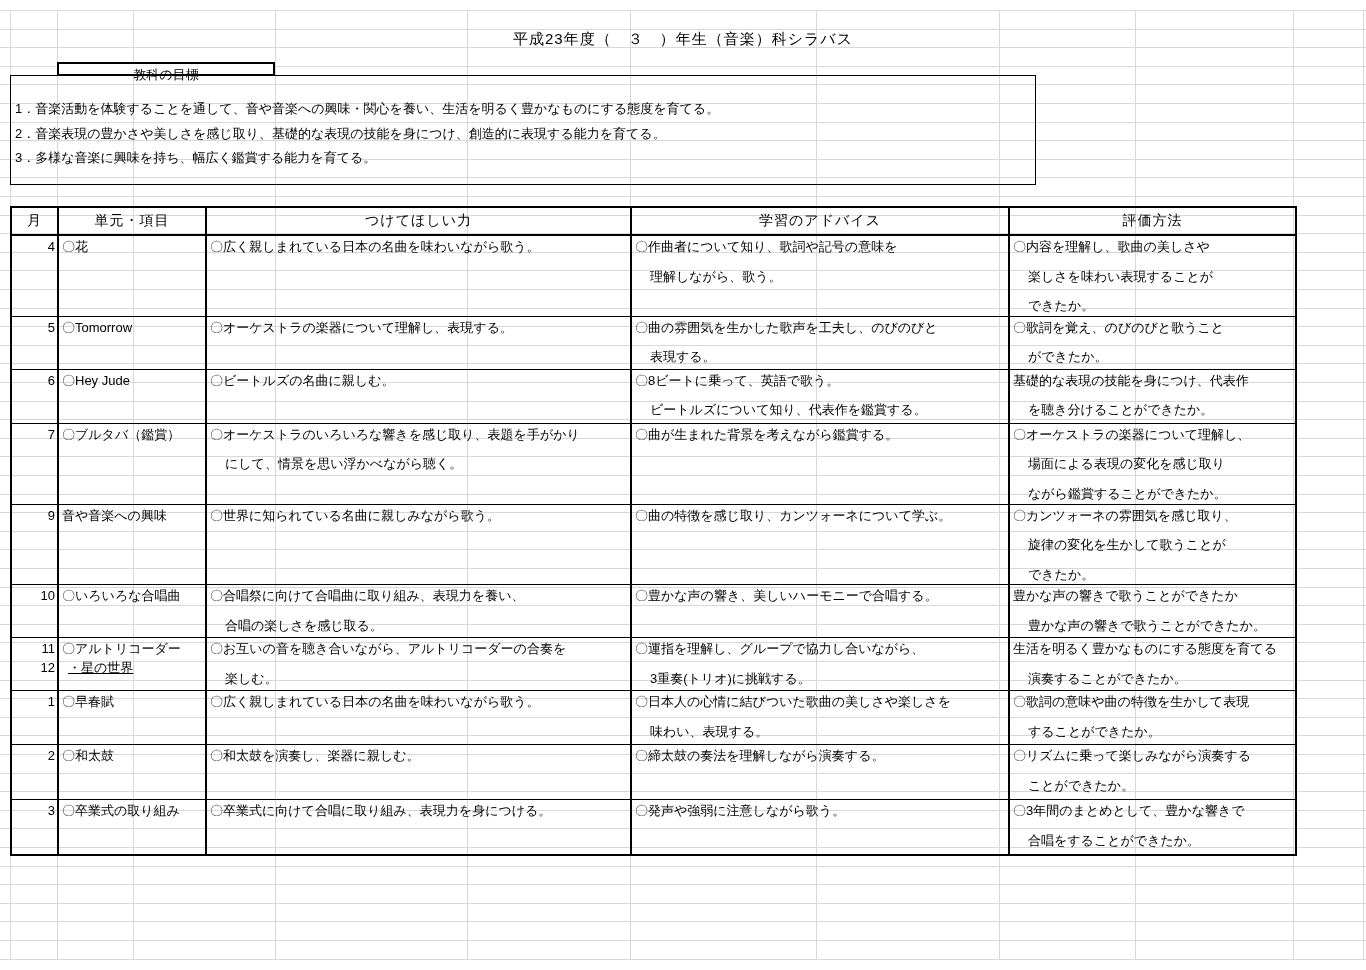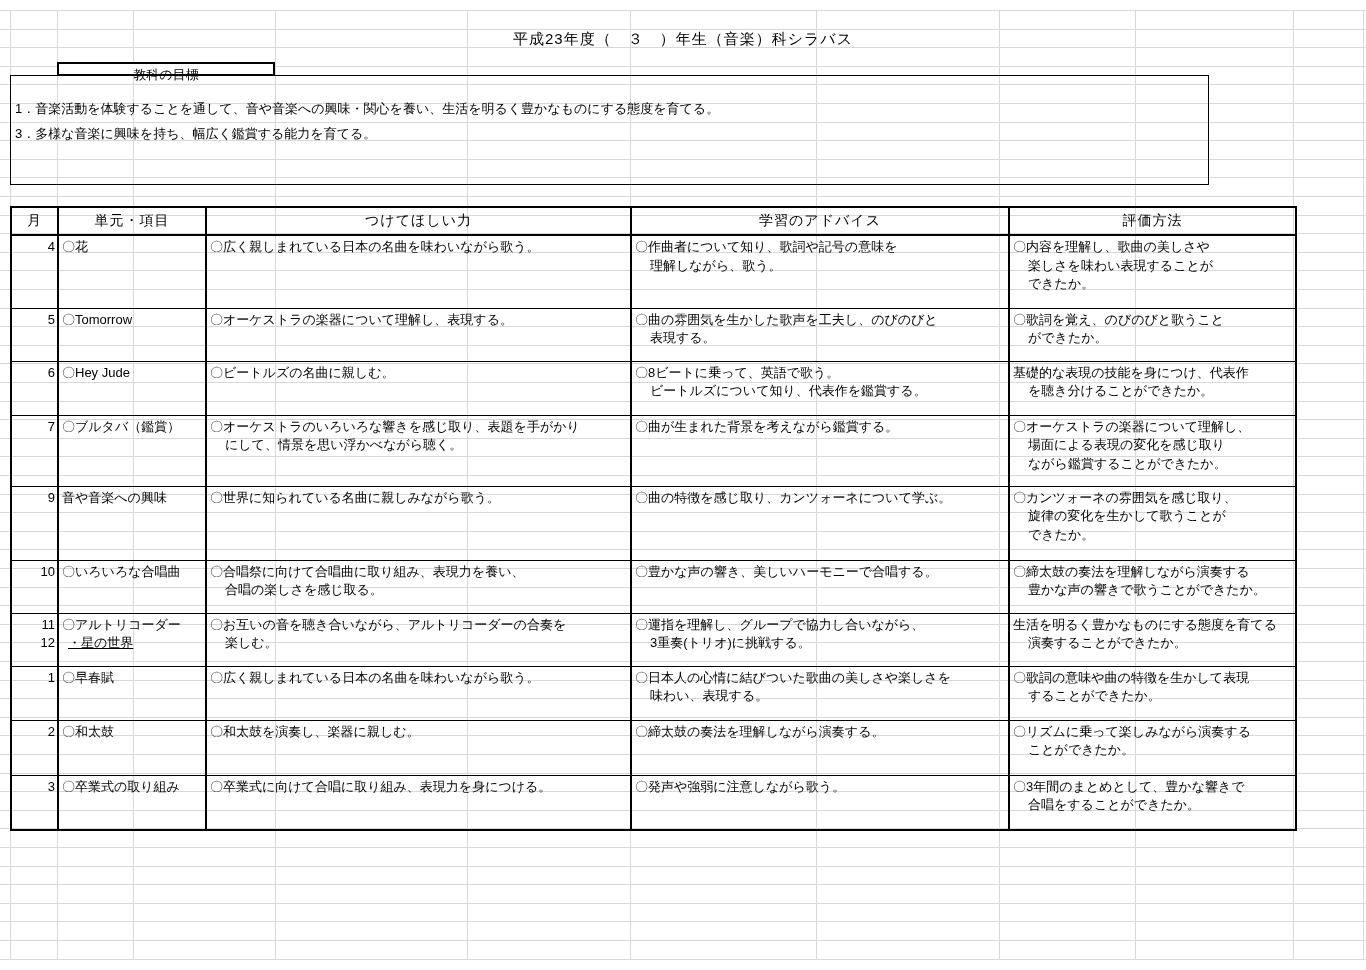--- a/index.html
+++ b/index.html
@@ -18,21 +18,21 @@
     background-position:0 10px;
   }
   .vline{position:absolute;top:10px;height:950px;width:1px;background:#d8d8d8;}
 
   .title{
     position:absolute;left:0;top:30px;width:1366px;
     text-align:center;font-size:15px;letter-spacing:1px;
   }
 
   .goals-box{
-    position:absolute;left:10px;top:75px;width:1199px;height:110px;
+    position:absolute;left:10px;top:75px;width:1026px;height:110px;
     border:1px solid #000;background:transparent;
     padding:0;box-sizing:border-box;
   }
   .goal-line{
     position:relative;margin:0 0 0 4px;
     font-size:13px;line-height:24.5px;white-space:nowrap;
   }
   .goals-inner{padding-top:21px;}
   .goals-label{
     position:absolute;left:57px;top:62px;width:218px;height:14px;
@@ -59,21 +59,21 @@
   }
   table.main td{
     vertical-align:top;
     font-size:13px;line-height:18.6px;
     padding:2px 2px 0 3px;
     overflow:hidden;
   }
   td.c-month{text-align:right;padding-right:4px;}
   .ln{white-space:nowrap;}
   .c-unit .cont{padding-left:6px;text-decoration:underline;}
-  .c-skill .cont, .c-advice .cont, .c-evaluation .cont{padding-left:15px;}
+  .c-skill .cont, .c-advice .cont, .c-evaluation .cont{padding-left:15px;margin-top:11px;}
 </style>
 </head>
 <body>
 
 <div class="sheet">
     <div class="vline" style="left: 10px;"></div>
     <div class="vline" style="left: 57px;"></div>
     <div class="vline" style="left: 133px;"></div>
     <div class="vline" style="left: 275px;"></div>
     <div class="vline" style="left: 467px;"></div>
@@ -83,20 +83,21 @@
     <div class="vline" style="left: 1135px;"></div>
     <div class="vline" style="left: 1293px;"></div>
     <div class="vline" style="left: 1363px;"></div>
   </div>
 
 <div class="title">平成23年度（　３　）年生（音楽）科シラバス</div>
 
 <div class="goals-box">
   <div class="goals-inner">
     <div class="goal-line">1．音楽活動を体験することを通して、音や音楽への興味・関心を養い、生活を明るく豊かなものにする態度を育てる。</div>
+    <div class="goal-line">2．音楽表現の豊かさや美しさを感じ取り、基礎的な表現の技能を身につけ、創造的に表現する能力を育てる。</div>
     <div class="goal-line">3．多様な音楽に興味を持ち、幅広く鑑賞する能力を育てる。</div>
   </div>
 </div>
 <div class="goals-label">教科の目標</div>
 
 <table class="main">
   <colgroup>
     <col style="width:47px">
     <col style="width:148px">
     <col style="width:425px">
@@ -218,21 +219,21 @@
           <div class="ln">〇いろいろな合唱曲</div>
         </td>
         <td class="c-skill">
           <div class="ln">〇合唱祭に向けて合唱曲に取り組み、表現力を養い、</div>
           <div class="ln cont">合唱の楽しさを感じ取る。</div>
         </td>
         <td class="c-advice">
           <div class="ln">〇豊かな声の響き、美しいハーモニーで合唱する。</div>
         </td>
         <td class="c-evaluation">
-          <div class="ln">〇締太鼓の奏法を理解しながら演奏する</div>
+          <div class="ln">豊かな声の響きで歌うことができたか</div>
           <div class="ln cont">豊かな声の響きで歌うことができたか。</div>
         </td>
       </tr>
       <tr style="height: 53px;">
         <td class="c-month">
           <div class="ln">11</div>
           <div class="ln cont">12</div>
         </td>
         <td class="c-unit">
           <div class="ln">〇アルトリコーダー</div>

